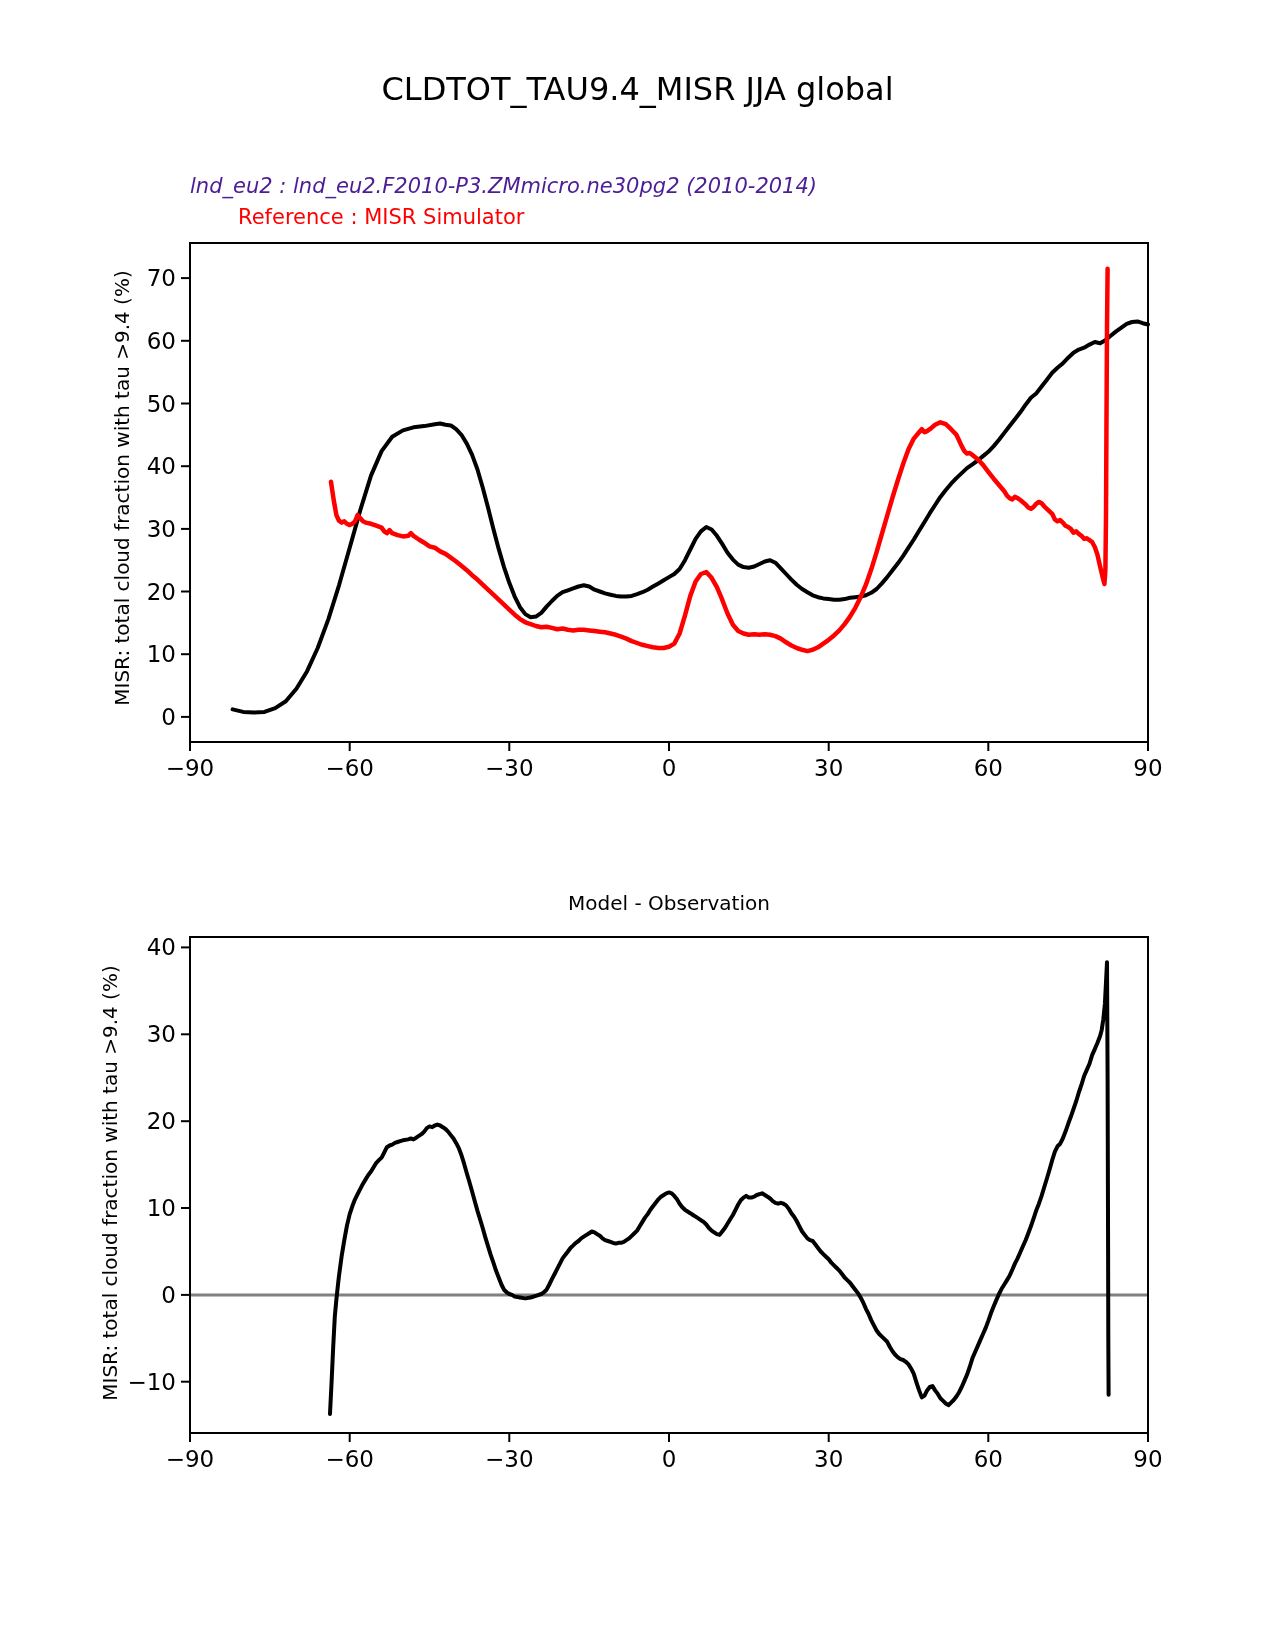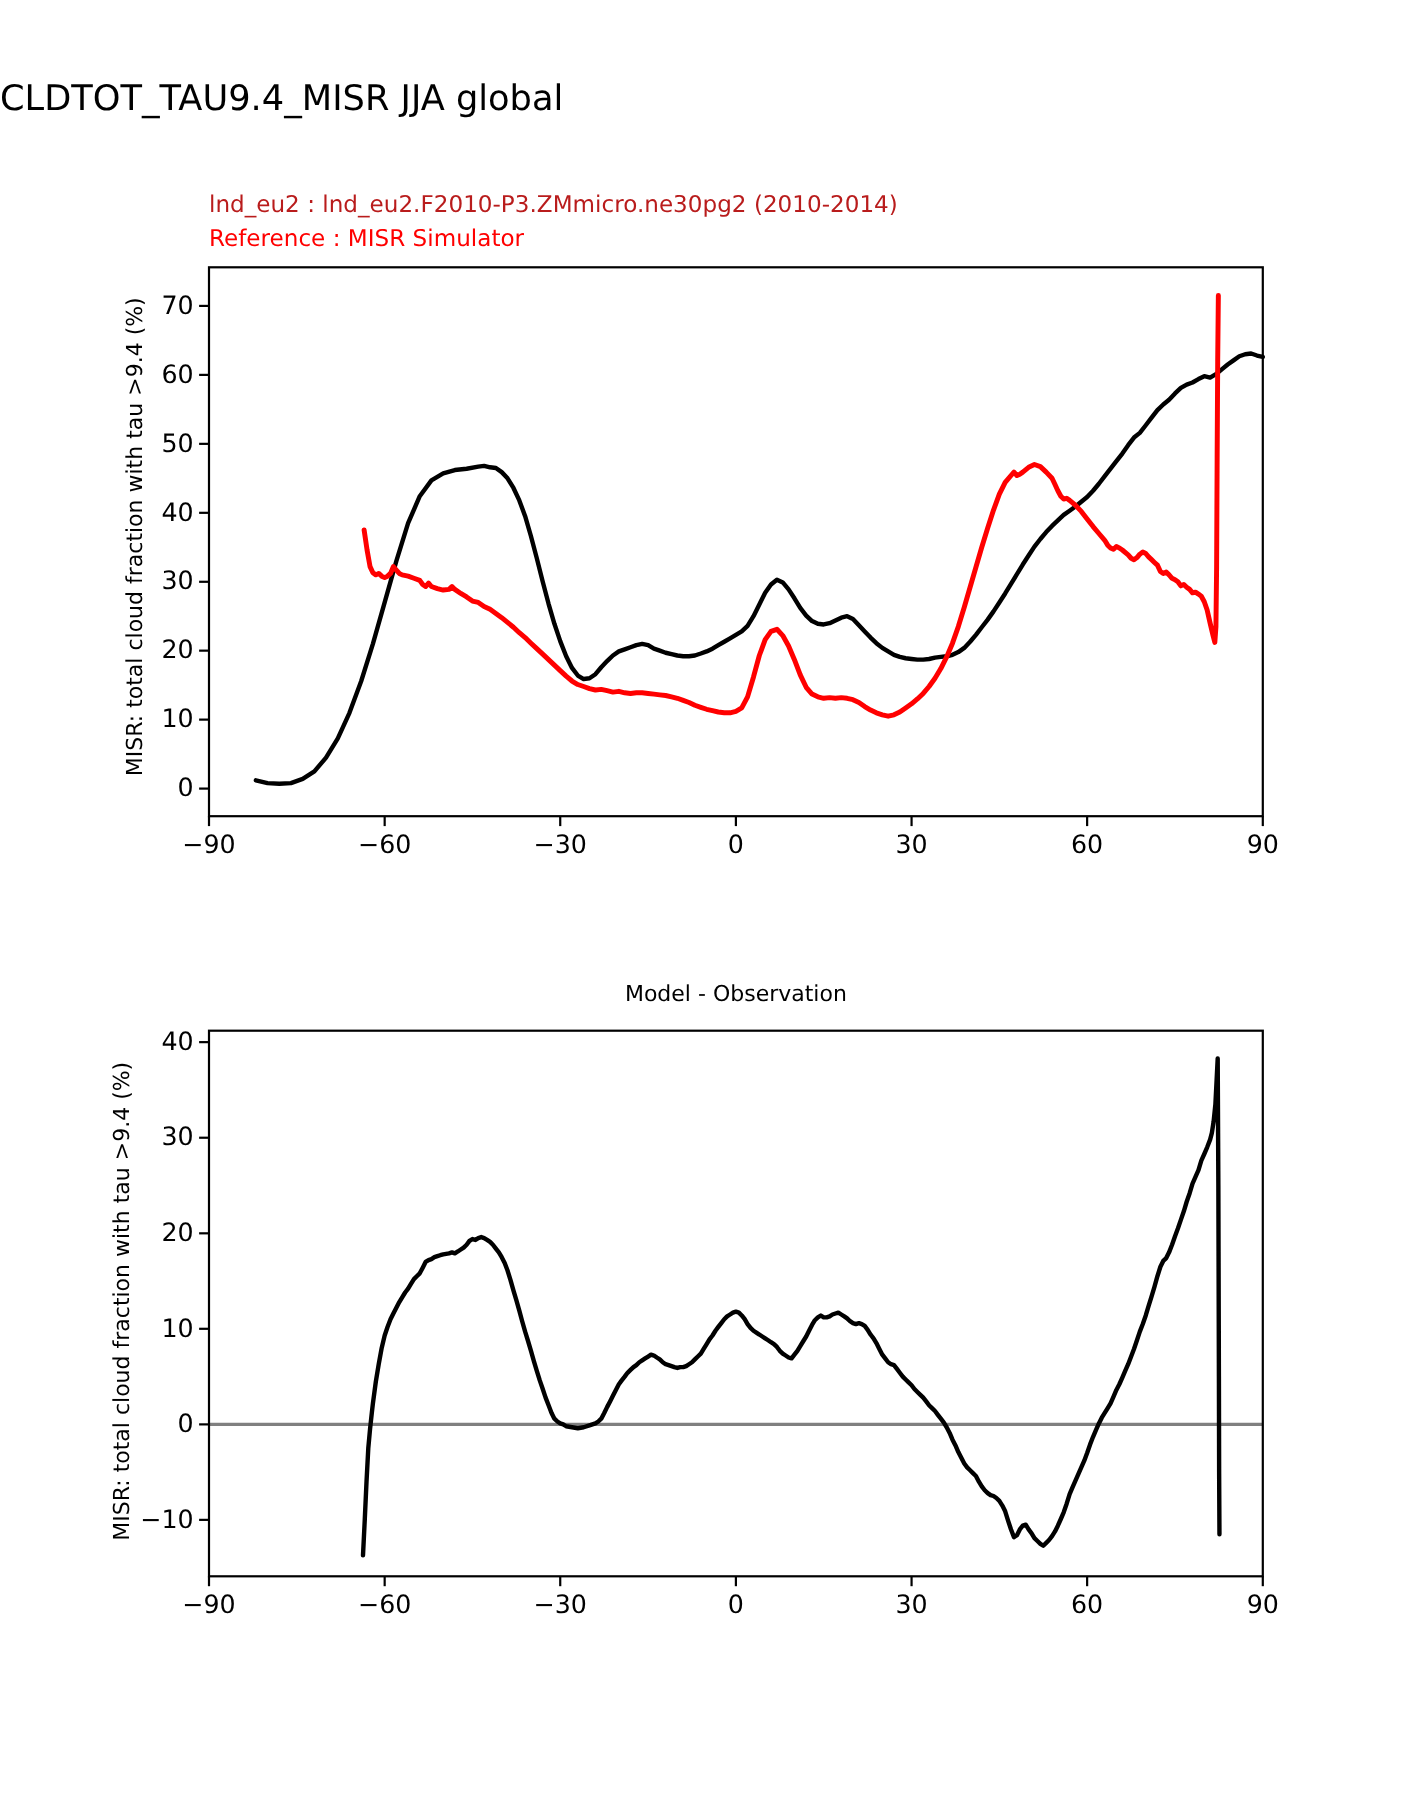--- a/index.html
+++ b/index.html
@@ -5,21 +5,21 @@
   html,body { margin:0; padding:0; }
   body {
     width:1275px; height:1650px;
     background:#ffffff;
     font-family:"DejaVu Sans","Liberation Sans",sans-serif;
     position:relative;
     color:#000;
   }
   .fig-title {
     position:absolute; left:0; top:70px; width:1275px;
-    font-size:32px; white-space:nowrap;
+    text-align:center; font-size:32px; white-space:nowrap;
   }
   .legend-block {
     position:absolute; left:190px; top:171px;
     font-size:21px; line-height:31px; white-space:nowrap;
   }
   .subplot-title {
     position:absolute; left:190px; top:891px; width:958px;
     text-align:center; font-size:20px; white-space:nowrap;
   }
   .ylabel {
@@ -99,21 +99,21 @@
       <line x1="181" x2="190" y1="1034.3" y2="1034.3" stroke="#000000" stroke-width="2"></line>
       <text x="176" y="1034.3" text-anchor="end" dominant-baseline="central" font-size="23" fill="#000000">30</text>
       <line x1="181" x2="190" y1="947.4" y2="947.4" stroke="#000000" stroke-width="2"></line>
       <text x="176" y="947.4" text-anchor="end" dominant-baseline="central" font-size="23" fill="#000000">40</text>
     </g>
   </svg>
 
 <div class="fig-title">CLDTOT_TAU9.4_MISR JJA global</div>
 
 <div class="legend-block">
-  <div style="color: #b91c1c;">lnd_eu2 : lnd_eu2.F2010-P3.ZMmicro.ne30pg2 (2010-2014)</div>
-  <div style="color: rgb(255, 0, 0);">Reference : MISR Simulator</div>
+  <div style="color: #4c1d95; font-style: italic;">lnd_eu2 : lnd_eu2.F2010-P3.ZMmicro.ne30pg2 (2010-2014)</div>
+  <div style="color: rgb(255, 0, 0); margin-left: 48px;">Reference : MISR Simulator</div>
 </div>
 
 <div class="ylabel ylabel-top">MISR: total cloud fraction with tau &gt;9.4 (%)</div>
 
 <div class="subplot-title">Model - Observation</div>
 
 <div class="ylabel ylabel-bottom">MISR: total cloud fraction with tau &gt;9.4 (%)</div>
 
 </body></html>

